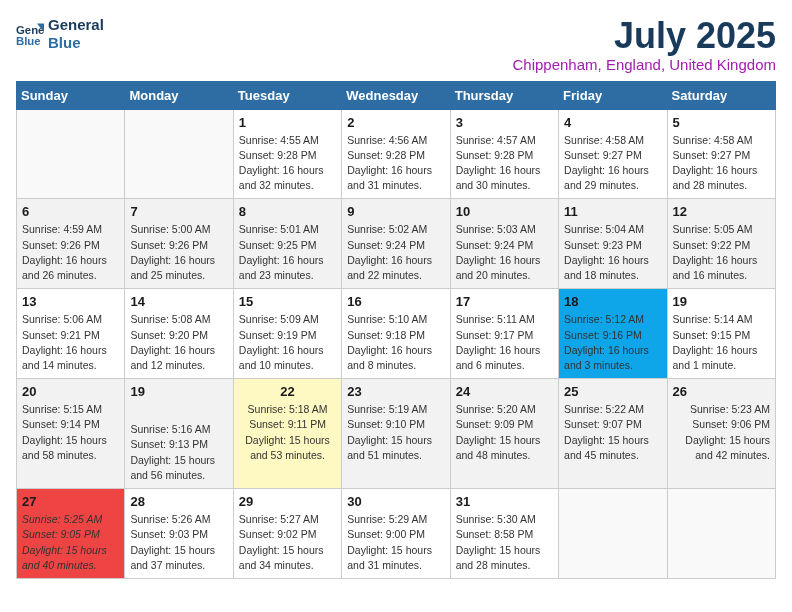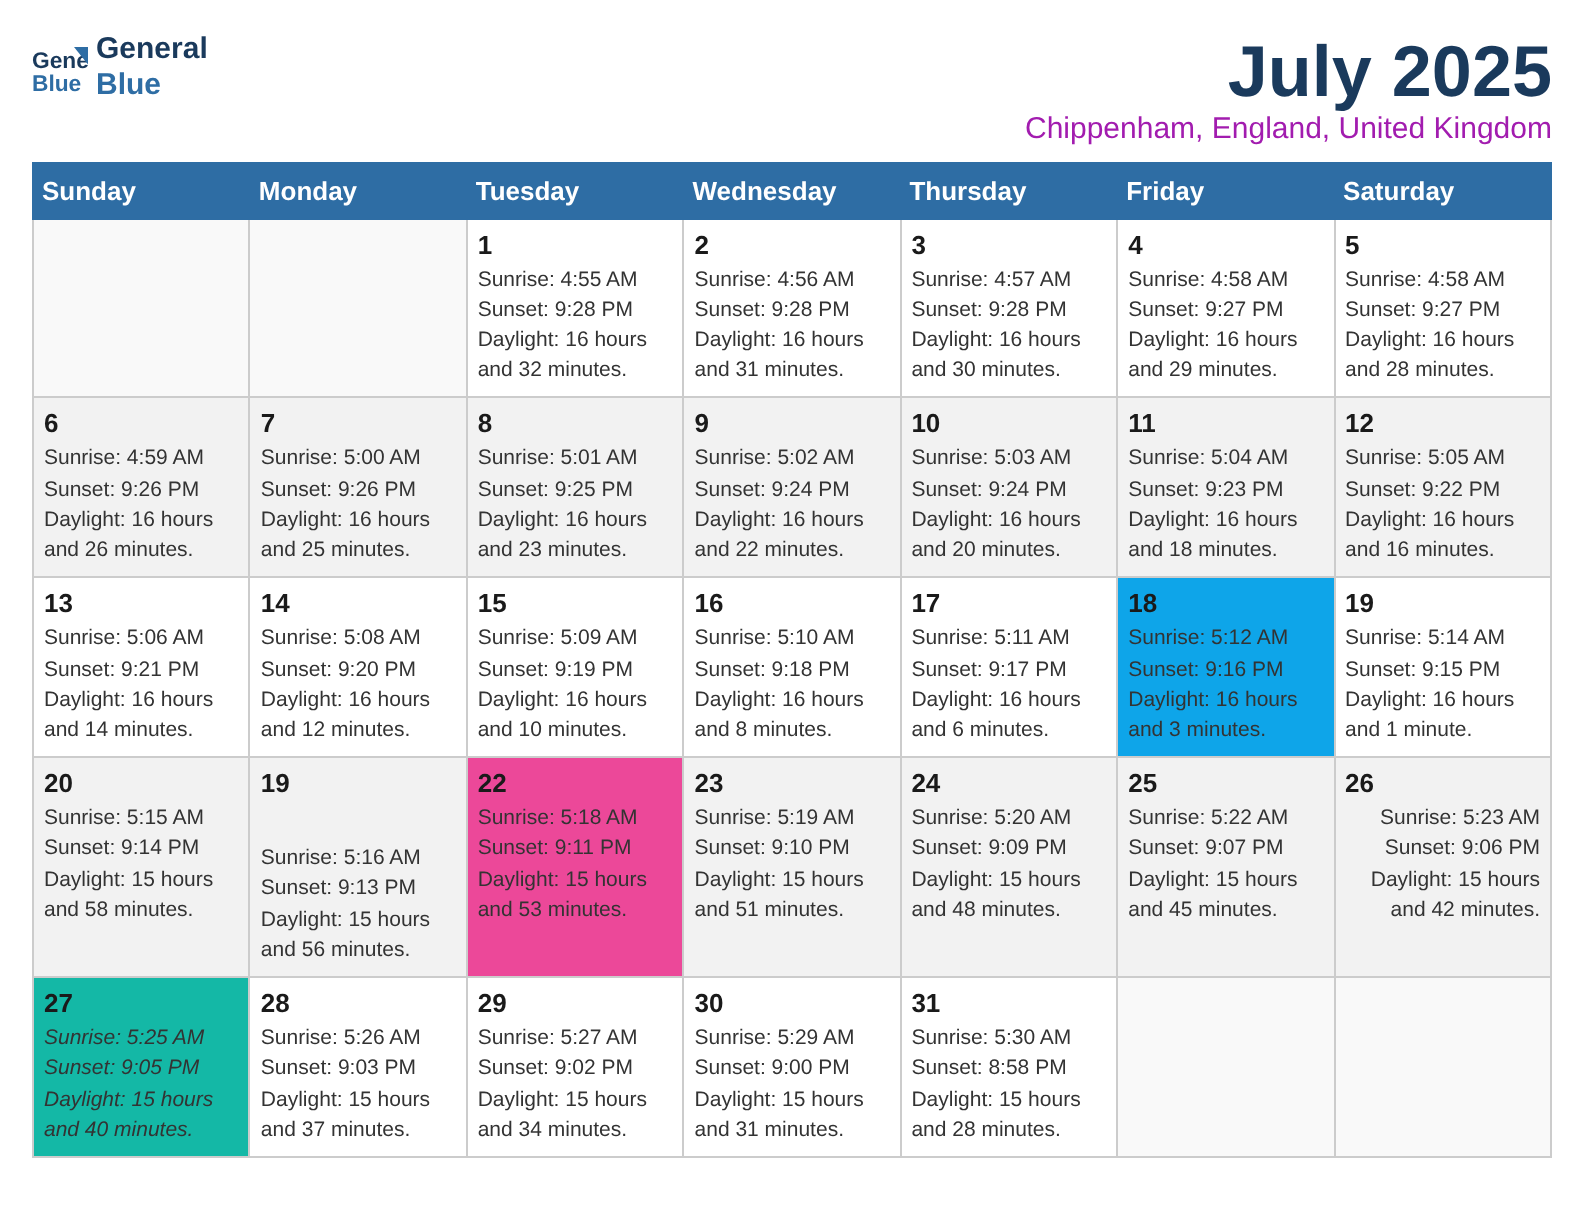--- a/index.html
+++ b/index.html
@@ -263,21 +263,21 @@
 Daylight: 15 hours
 and 58 minutes.</div>
         </td>
         <td style="background: rgb(242, 242, 242);">
           <span class="day-number">19</span>
           <div class="day-info" style="white-space: pre-line; margin-top: 23px;">Sunrise: 5:16 AM
 Sunset: 9:13 PM
 Daylight: 15 hours
 and 56 minutes.</div>
         </td>
-        <td style="background: #ec4899;">
+        <td style="background: #fef9c3; text-align: center;">
           <span class="day-number">22</span>
           <div class="day-info" style="white-space: pre-line;">Sunrise: 5:18 AM
 Sunset: 9:11 PM
 Daylight: 15 hours
 and 53 minutes.</div>
         </td>
         <td style="background: rgb(242, 242, 242); margin-top: 24px;">
           <span class="day-number">23</span>
           <div class="day-info" style="white-space: pre-line;">Sunrise: 5:19 AM
 Sunset: 9:10 PM
@@ -300,21 +300,21 @@
         </td>
         <td style="background: rgb(242, 242, 242);">
           <span class="day-number">26</span>
           <div class="day-info" style="white-space: pre-line; text-align: right;">Sunrise: 5:23 AM
 Sunset: 9:06 PM
 Daylight: 15 hours
 and 42 minutes.</div>
         </td>
       </tr>
       <tr>
-        <td style="background: #14b8a6;">
+        <td style="background: #ef4444;">
           <span class="day-number">27</span>
           <div class="day-info" style="white-space: pre-line; font-style: italic;">Sunrise: 5:25 AM
 Sunset: 9:05 PM
 Daylight: 15 hours
 and 40 minutes.</div>
         </td>
         <td style="background: rgb(255, 255, 255);">
           <span class="day-number">28</span>
           <div class="day-info" style="white-space: pre-line;">Sunrise: 5:26 AM
 Sunset: 9:03 PM

